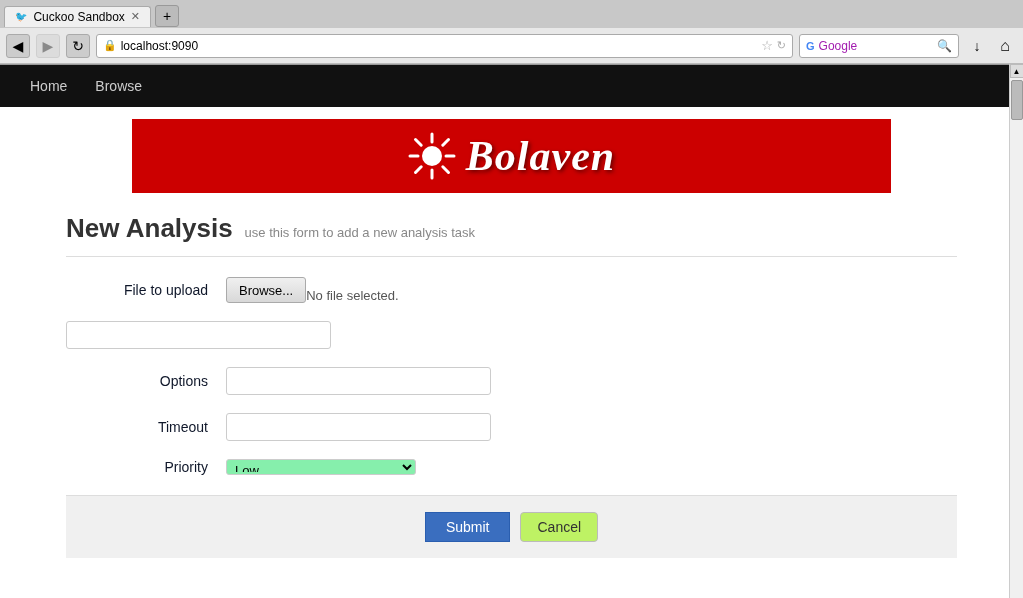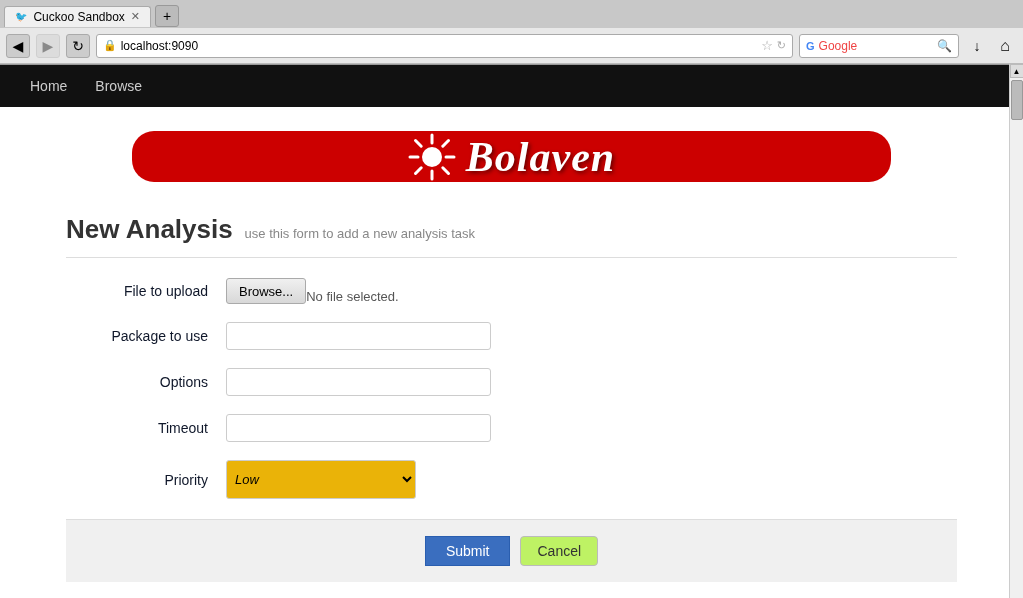--- a/index.html
+++ b/index.html
@@ -117,28 +117,27 @@
       color: #ccc;
       text-decoration: none;
       font-size: 14px;
       padding: 0 14px;
       line-height: 42px;
     }
 
     
     .banner {
       background: #cc0000;
-      margin: 12px 66px;
-      height: 51px;
+      margin: 0 66px;
+      height: 74px;
       display: flex;
       align-items: center;
       justify-content: center;
       position: relative;
       overflow: hidden;
-      border-radius: 22px;
     }
     .banner-logo {
       display: flex;
       align-items: center;
       gap: 10px;
     }
     .sun-icon {
       width: 48px;
       height: 48px;
     }
@@ -210,28 +209,27 @@
       font-size: 13px;
       cursor: pointer;
       height: 26px;
     }
     .file-name {
       color: #555;
       font-size: 13px;
     }
     .priority-select {
       width: 190px;
-      height: 39px;
+      height: 16px;
       border: 1px solid #ccc;
       border-radius: 3px;
       padding: 2px 4px;
       font-size: 13px;
-      background: #eab308;
+      background: #86efac;
       appearance: auto;
-      font-style: italic;
     }
 
     
     .form-footer {
       background: #f0f0f0;
       border-top: 1px solid #ddd;
       margin: 20px 66px 0 66px;
       padding: 16px;
       display: flex;
       gap: 10px;
@@ -312,21 +310,21 @@
       <span>↻</span>
     </div>
     <div class="address-bar">
       <span style="color:#aaa; font-size:11px;">🔒</span>
       <span class="address-text">localhost:9090</span>
       <span style="color:#aaa; font-size:13px;">☆</span>
       <span style="color:#aaa; font-size:11px;">↻</span>
     </div>
     <div class="search-bar">
       <span style="font-size:11px; font-weight:bold; color:#4285F4;">G</span>
-      <span style="color:#ef4444; font-size:12px;">Google</span>
+      <span style="color:#a21caf; font-size:12px;">Google</span>
       <span style="margin-left:auto; color:#555; font-size:12px;">🔍</span>
     </div>
     <div class="nav-icons">
       <div class="nav-icon" style="font-size:14px;">↓</div>
       <div class="nav-icon" style="font-size:16px;">⌂</div>
     </div>
   </div>
 </div>
 
 <div class="page">
@@ -367,21 +365,20 @@
 
     <div class="form-row">
       <label class="form-label">File to upload</label>
       <div class="file-input-wrapper">
         <button class="browse-btn">Browse...</button>
         <span class="file-name">No file selected.</span>
       </div>
     </div>
 
     <div class="form-row">
-      <label class="form-label">Package to use</label>
       <input class="form-input" type="text" value="" style="">
     </div>
 
     <div class="form-row">
       <label class="form-label">Options</label>
       <input class="form-input" type="text" value="" style="">
     </div>
 
     <div class="form-row">
       <label class="form-label">Timeout</label>

